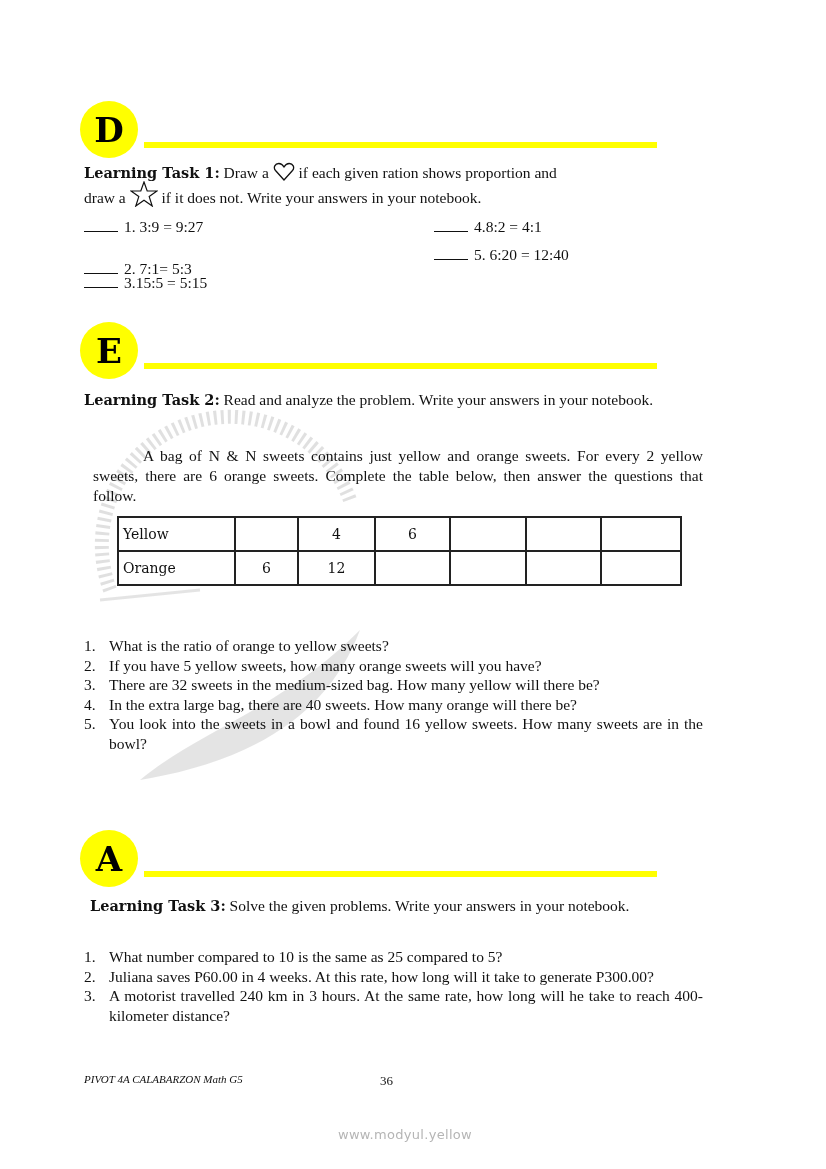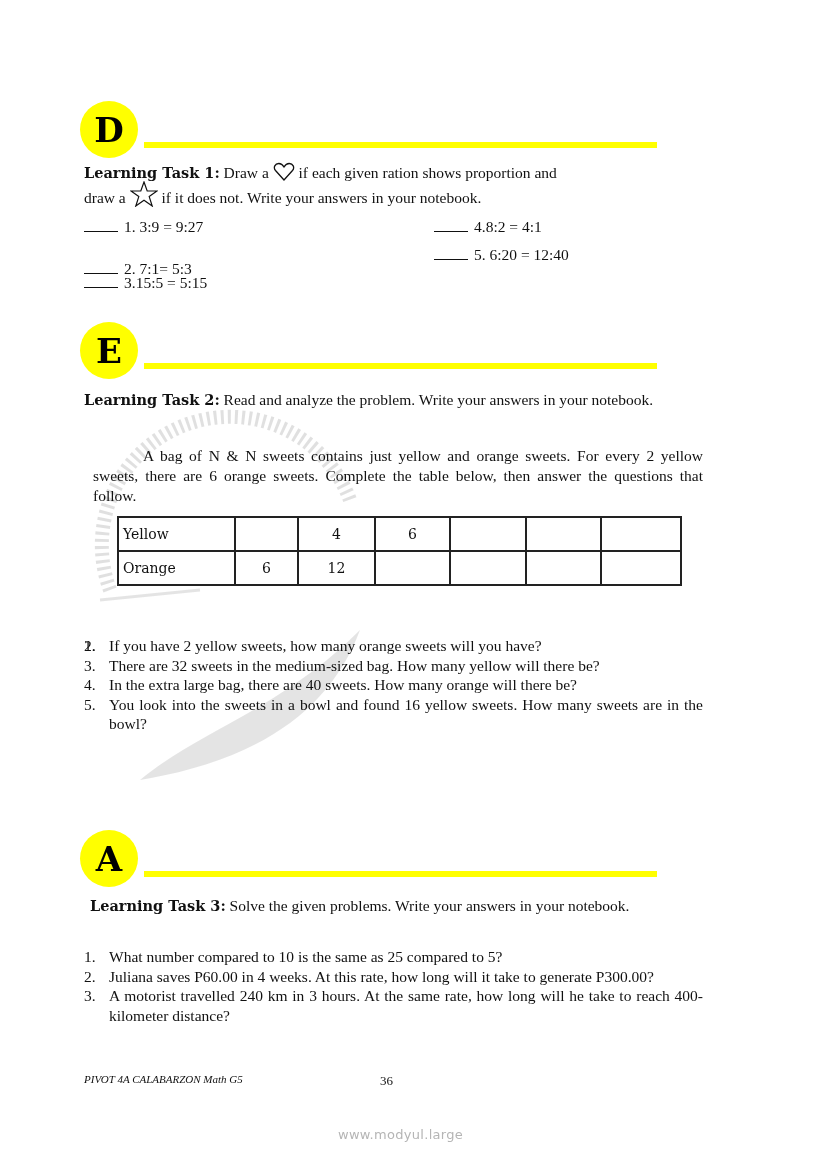--- a/index.html
+++ b/index.html
@@ -89,22 +89,22 @@
     <td>12</td>
     <td></td>
     <td></td>
     <td></td>
     <td></td>
   </tr>
 </tbody>
   </table>
 
 <ol class="qlist" style="left:84px; top:636px; width:619px;">
-  <li><span class="num">1.</span></li>
-  <li><span class="num">2.</span><span>If you have 2 yellow sweets, how many orange sweets will you have?</span></li>
+  <li><span class="num">1.</span><span>What is the ratio of orange to yellow sweets?</span></li>
+  <li><span class="num">2.</span><span>If you have 5 yellow sweets, how many orange sweets will you have?</span></li>
   <li><span class="num">3.</span><span>There are 32 sweets in the medium-sized bag. How many yellow will there be?</span></li>
   <li><span class="num">4.</span><span>In the extra large bag, there are 40 sweets. How many orange will there be?</span></li>
   <li><span class="num">5.</span><span>You look into the sweets in a bowl and found 16 yellow sweets. How many sweets are in the bowl?</span></li>
 </ol>
 
 <div class="badge" style="left:80px; top:830px;">
   <span>A</span>
 </div>
 <div class="bar" style="left:144px; top:871px; width:513px;"></div>
 
@@ -113,13 +113,13 @@
 </div>
 
 <ol class="qlist" style="left:84px; top:947px; width:619px;">
   <li><span class="num">1.</span><span>What number compared to 10 is the same as 25 compared to 5?</span></li>
   <li><span class="num">2.</span><span>Juliana saves P60.00 in 4 weeks. At this rate, how long will it take to generate P300.00?</span></li>
   <li><span class="num">3.</span><span>A motorist travelled 240 km in 3 hours. At the same rate, how long will he take to reach 400-kilometer distance?</span></li>
 </ol>
 
 <div class="footer" style="left:84px; top:1073px;">PIVOT 4A CALABARZON Math G5</div>
 <div class="pageno" style="left:380px; top:1073px;">36</div>
-<div class="site" style="left:338px; top:1127px;">www.modyul.large</div>
+<div class="site" style="left:338px; top:1127px;">www.modyul.yellow</div>
 
 </body></html>

